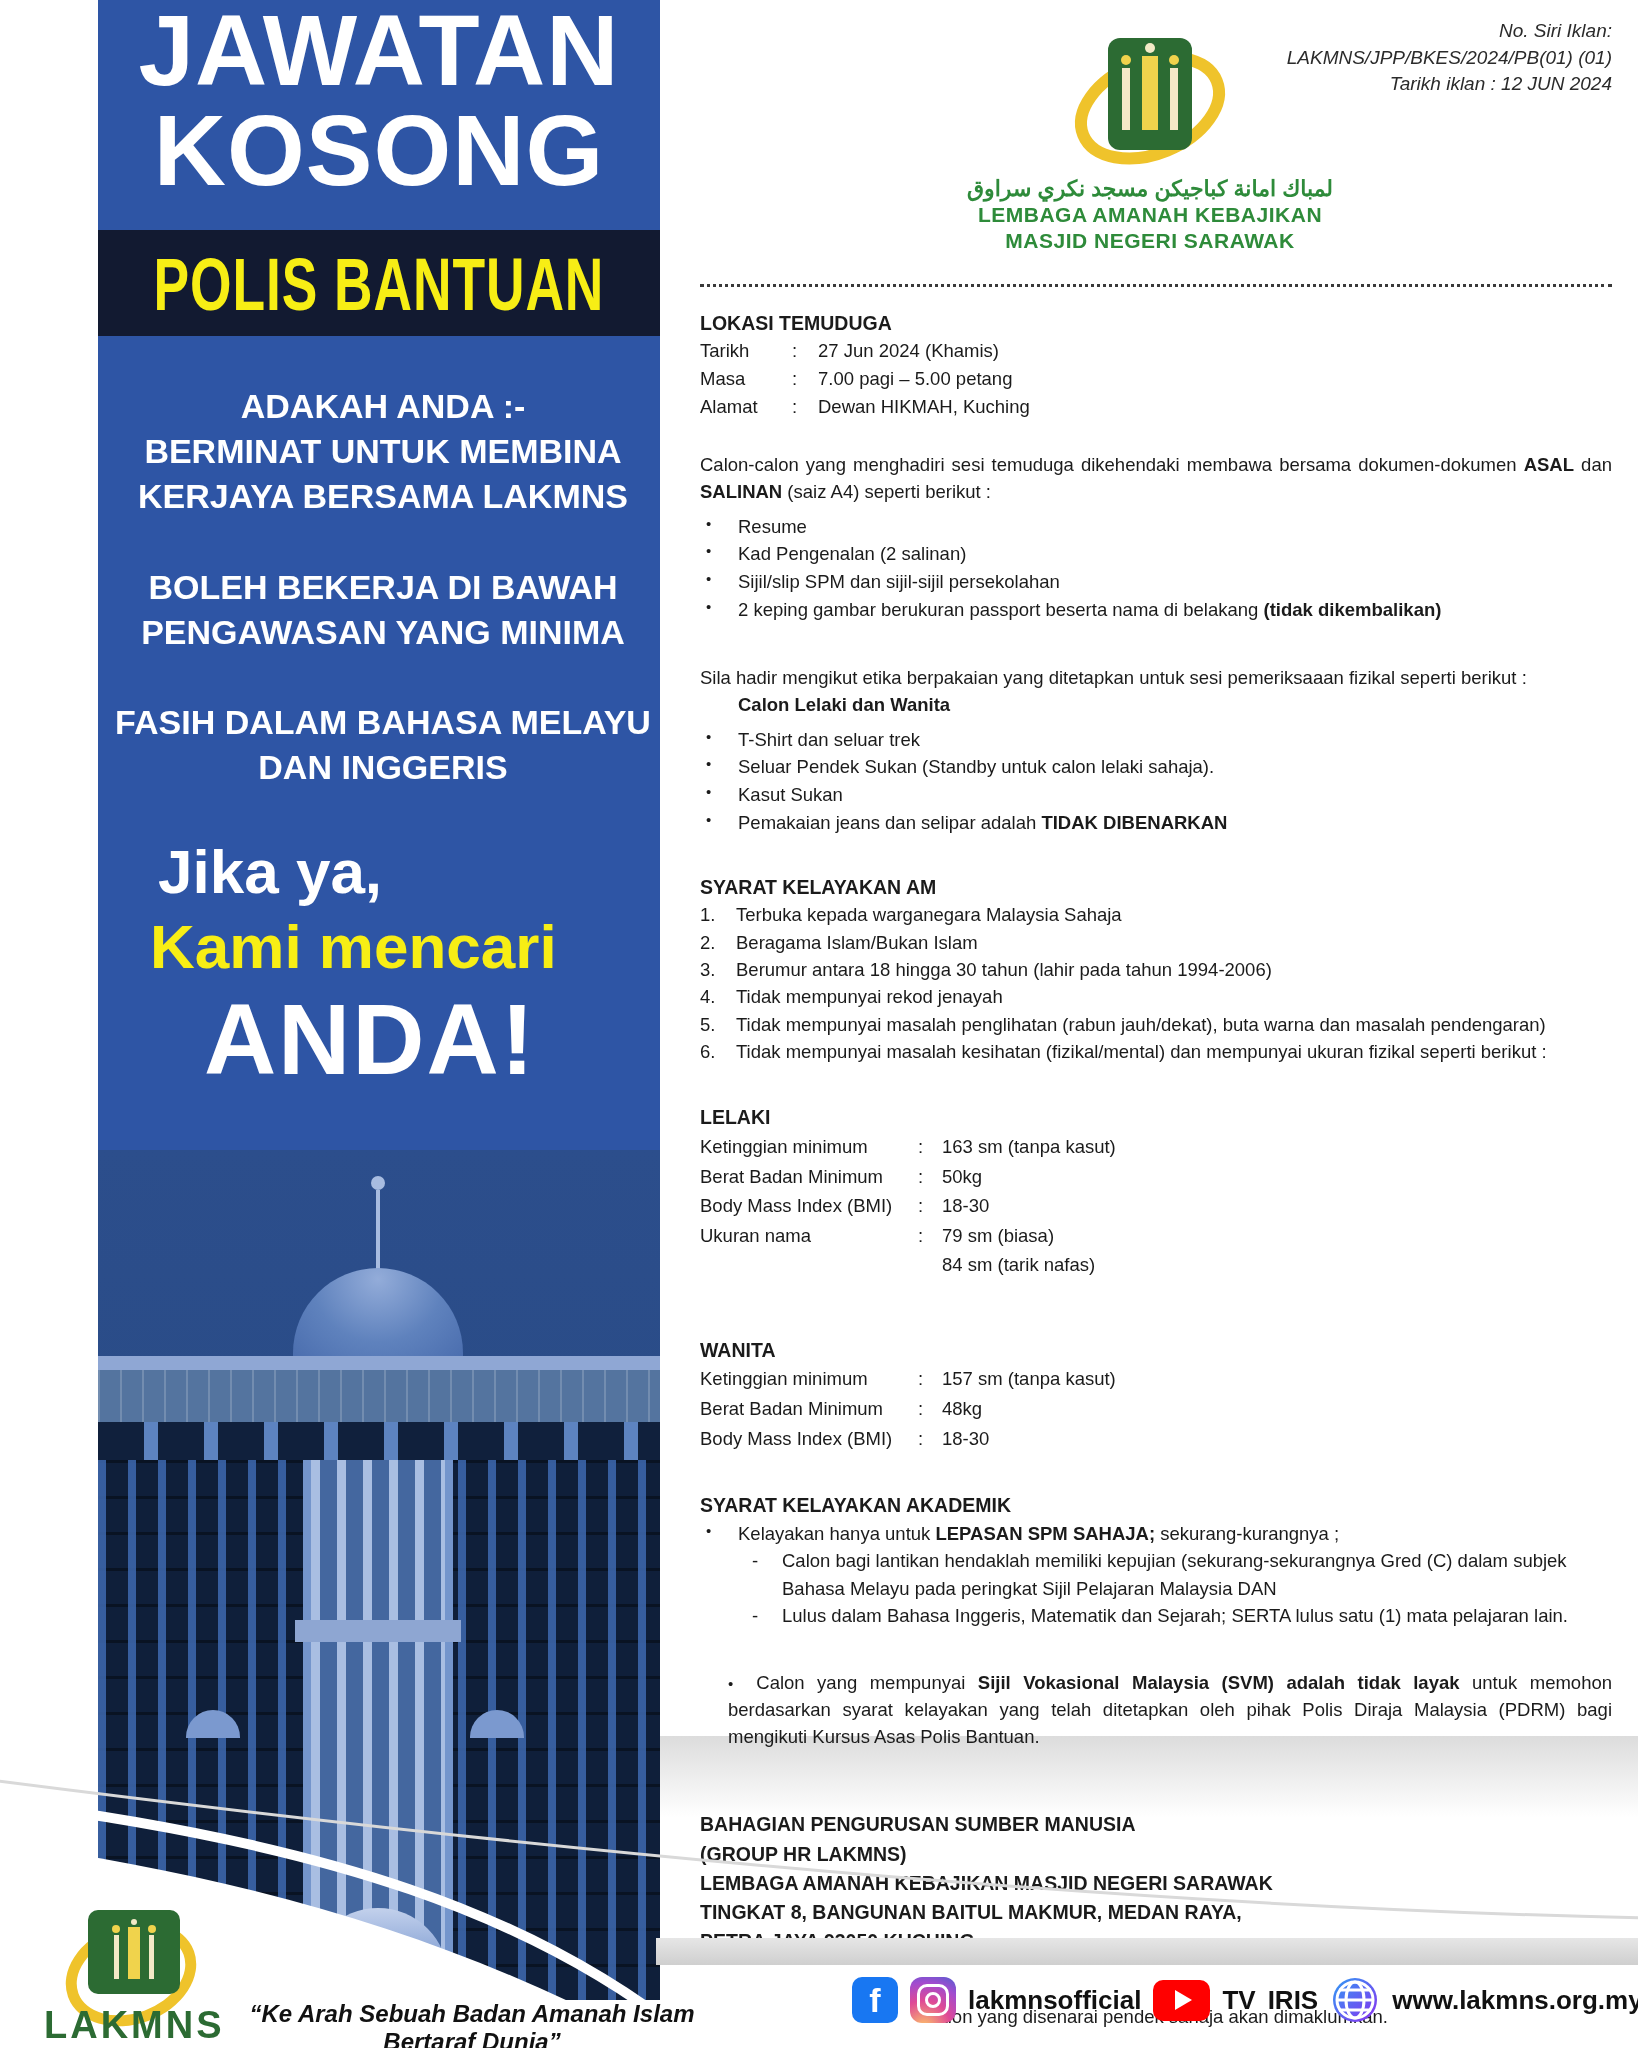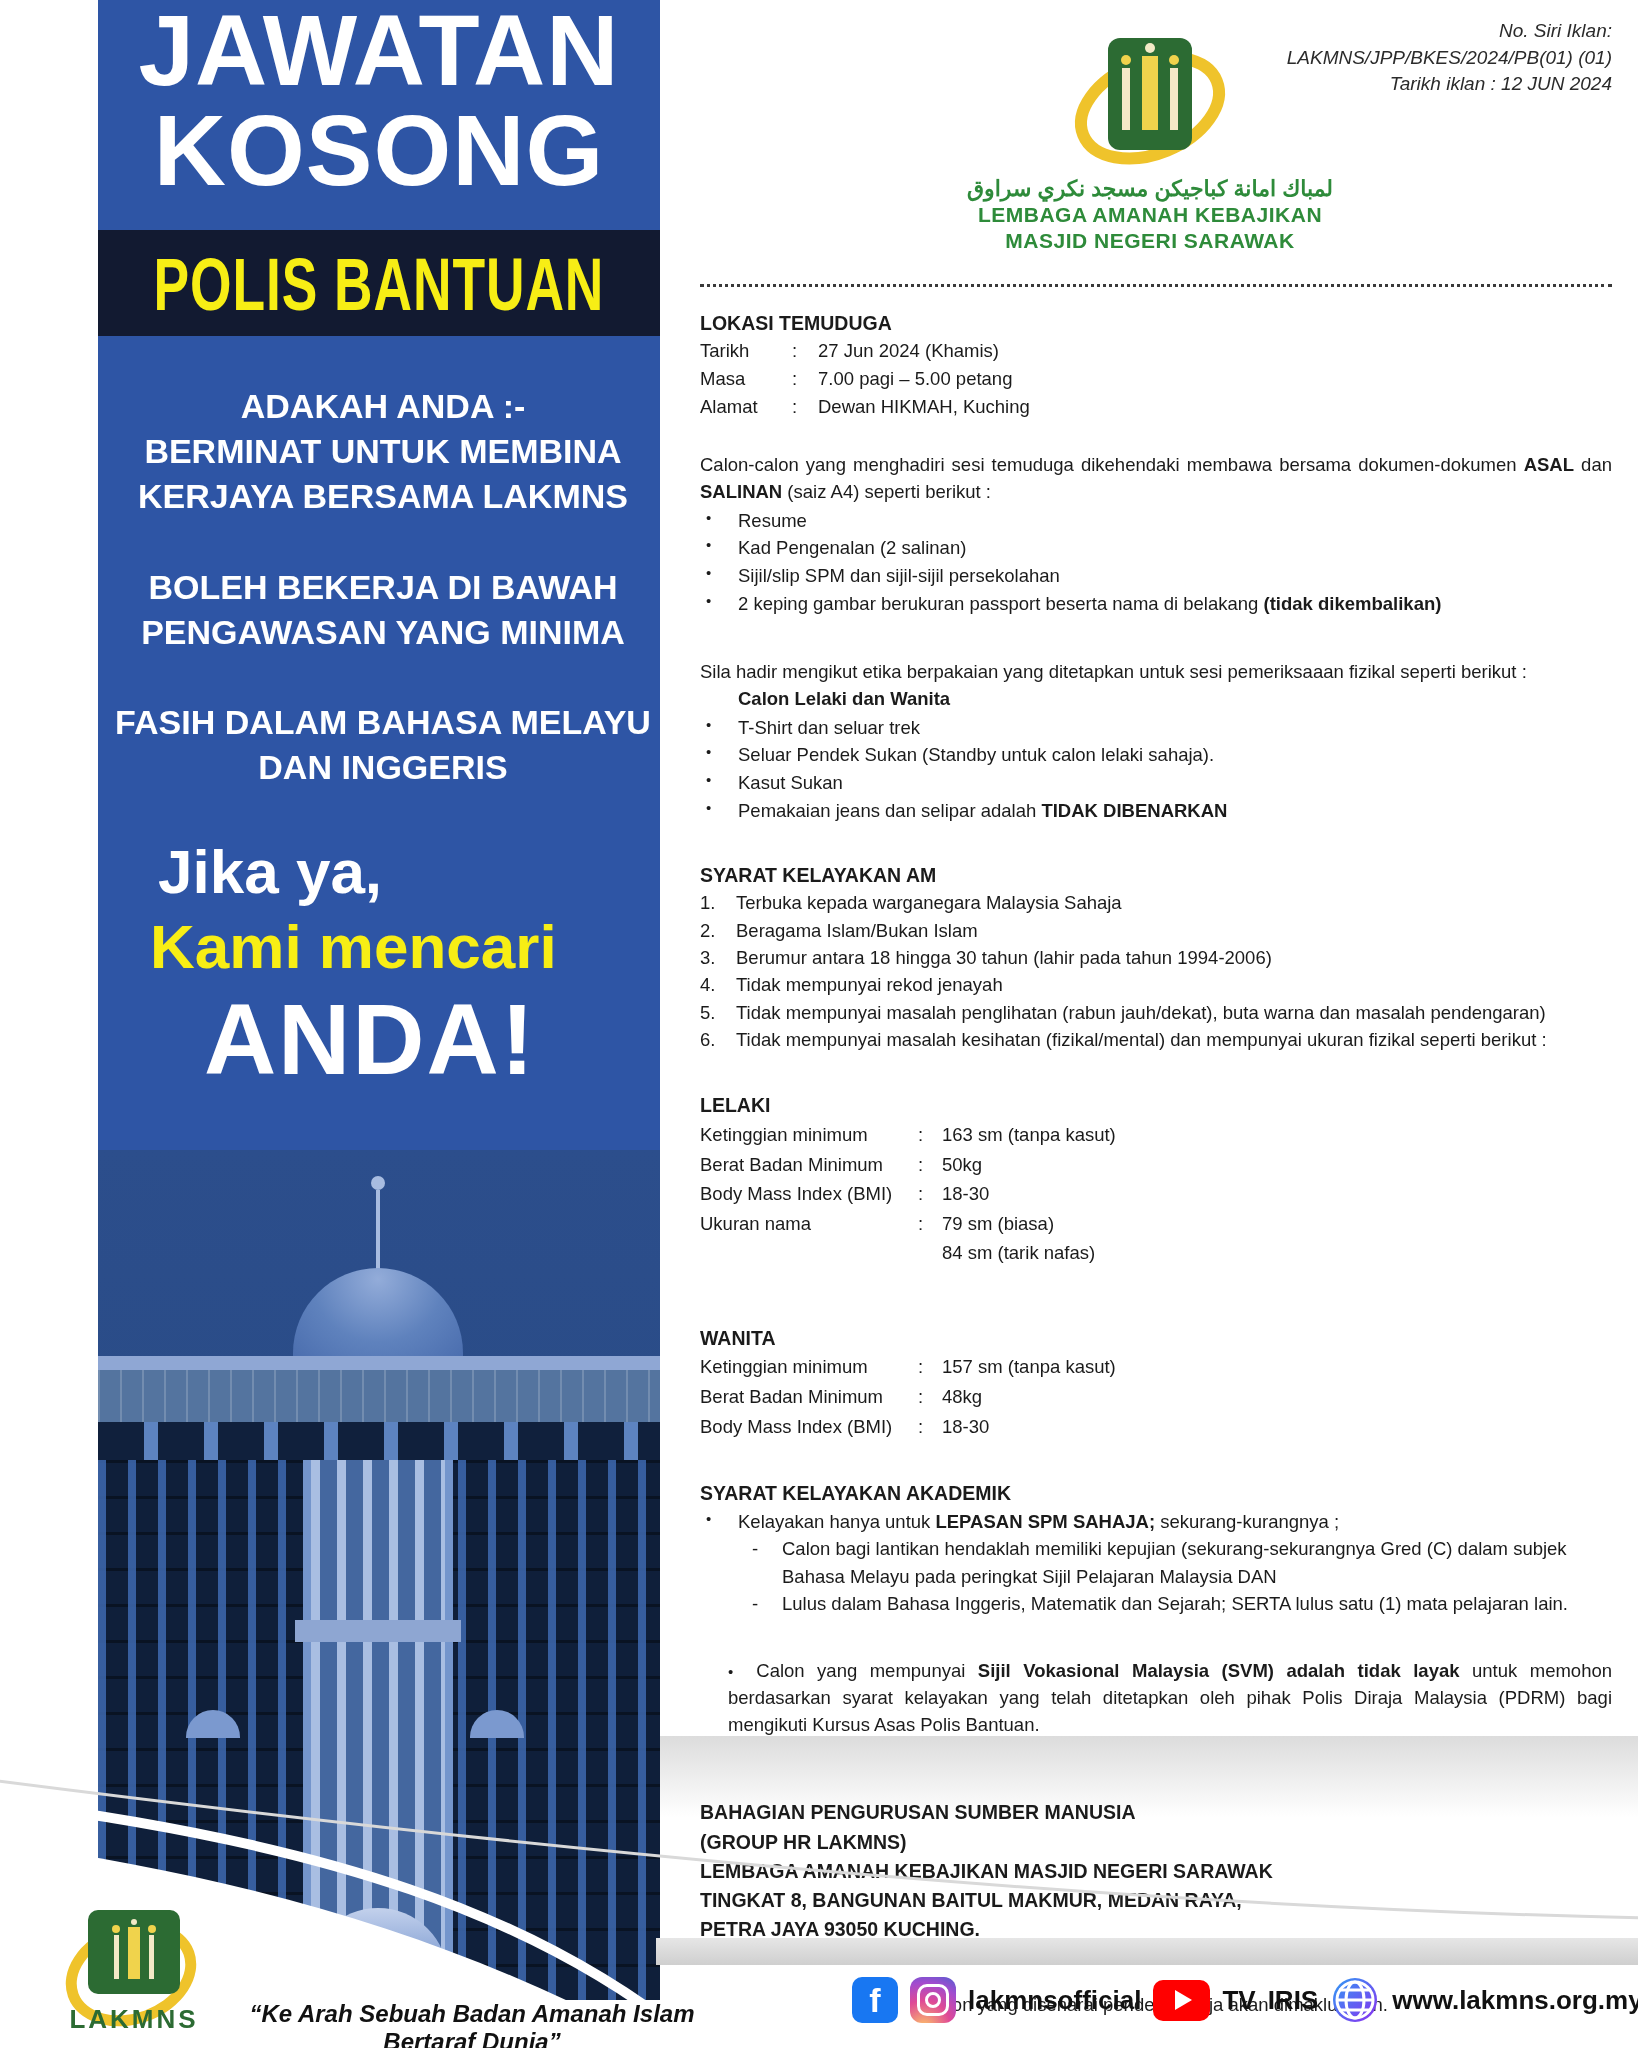--- a/index.html
+++ b/index.html
@@ -69,42 +69,42 @@
 
   .content { position:absolute; left:700px; top:284px; width:912px; z-index:2;
              font-size:18.5px; line-height:1.46; }
   .dotted { border-top:3px dotted #3a3a3a; margin-bottom:22px; }
   .h { font-weight:bold; font-size:19.5px; }
   .mt { margin-top:30px; }
   .just { text-align:justify; }
   .b { font-weight:bold; }
   .kv { display:grid; grid-template-columns:92px 26px 1fr; line-height:1.5; }
   .kv .colon::before { content:":"; }
-  .blist { margin-top:2px; }
+  .blist { margin-top:8px; }
   .bi { display:grid; grid-template-columns:38px 1fr; line-height:1.5; }
   .bi .dot { padding-left:6px; font-size:15px; }
   .bi .dot::before { content:"•"; }
   .subh { font-weight:bold; margin-left:38px; }
   .ni { display:grid; grid-template-columns:36px 1fr; line-height:1.48; }
   .spec { display:grid; grid-template-columns:218px 24px 1fr; line-height:1.6; }
   .spec .colon::before { content:":"; }
   .sublist { margin-left:52px; }
   .si { display:grid; grid-template-columns:30px 1fr; line-height:1.48; }
   .si .dash::before { content:"-"; }
   .bullet-par::before { content:"•\00a0\00a0"; font-size:15px; }
   .address { margin-top:60px; text-align:left; font-weight:bold; font-size:19.5px; line-height:1.5; }
   .note { margin-top:46px; text-align:center; }
 
   
   .lakmns { position:absolute; left:44px; top:1910px; width:180px; text-align:center; z-index:6; }
   .lakmns-ring { position:absolute; left:20px; top:14px; width:134px; height:100px;
                  border:11px solid #efc32b; border-radius:50%; transform:rotate(-20deg); }
   .lakmns-sq { position:relative; margin:0 auto; width:92px; height:84px; background:#2c6b33;
                border-radius:10px; display:flex; align-items:center; justify-content:center; }
-  .lakmns-text { position:relative; margin-top:10px; font-size:26px; font-weight:bold;
+  .lakmns-text { position:relative; margin-top:10px; font-size:38px; font-weight:bold;
                  color:#2c6b33; letter-spacing:3px; }
   .tagline { position:absolute; left:212px; top:2000px; width:520px; text-align:center; z-index:6;
              font-style:italic; font-weight:bold; font-size:24px; color:#111; }
   .social { position:absolute; left:852px; top:1968px; height:64px; display:flex;
             align-items:center; gap:12px; z-index:6; }
   .fb { width:46px; height:46px; border-radius:10px; background:#1877f2; display:flex;
         align-items:center; justify-content:center; color:#fff; font-weight:bold; font-size:34px; }
   .fb::before { content:"f"; }
   .ig { width:46px; height:46px; border-radius:12px; position:relative;
         background:radial-gradient(circle at 30% 110%, #fdc468 0%, #df4996 45%, #a24bcf 75%, #515ecf 100%); }

